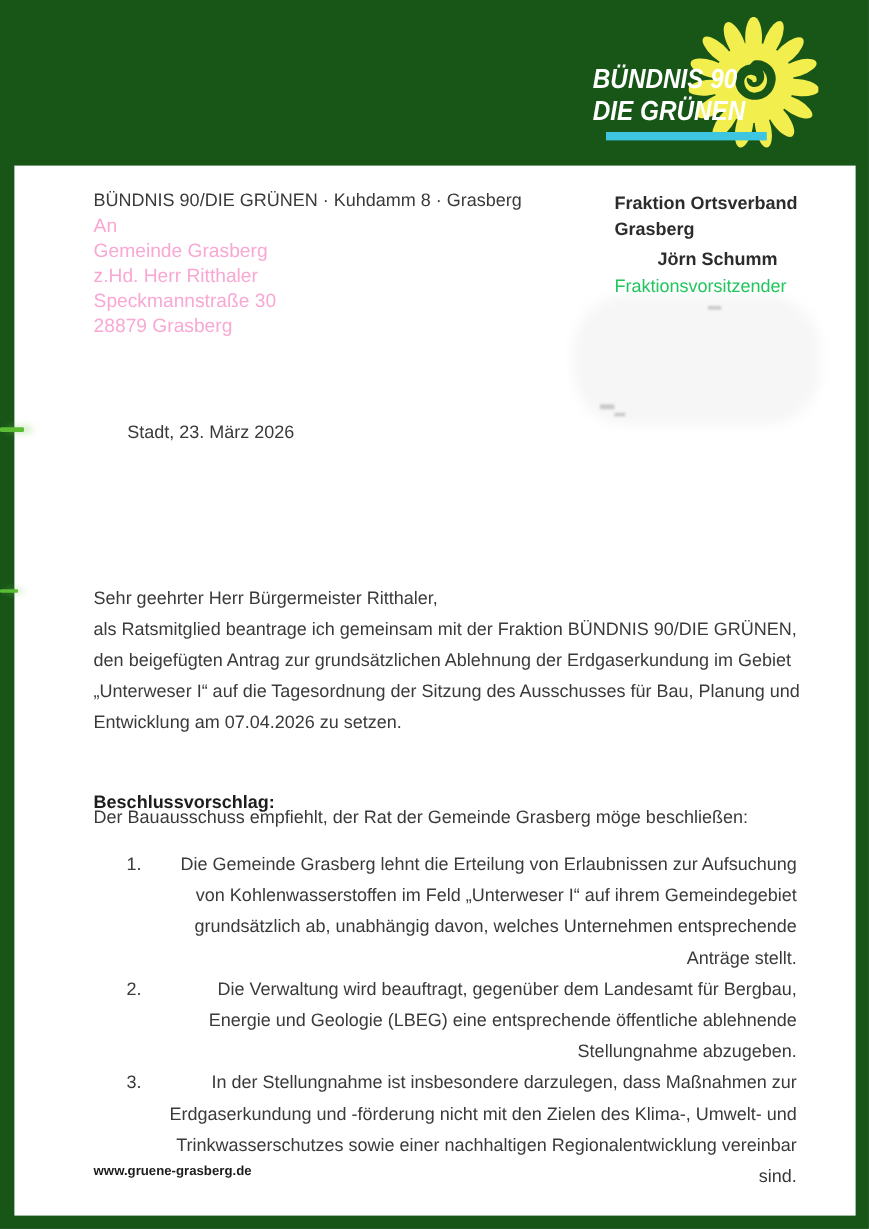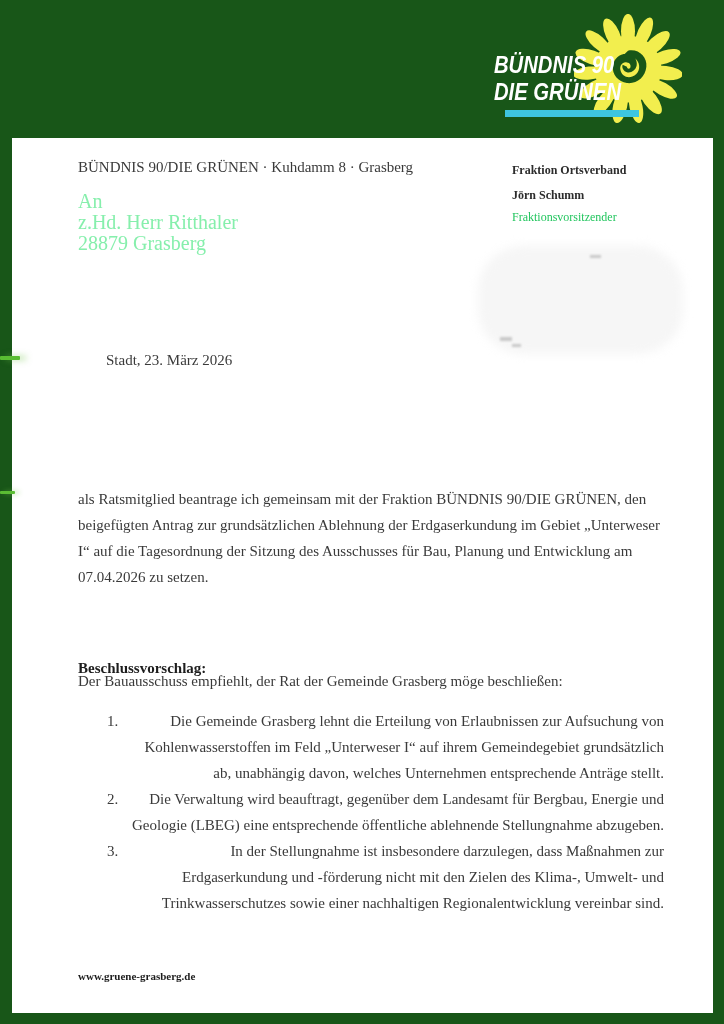--- a/index.html
+++ b/index.html
@@ -58,32 +58,32 @@
     background: #3ec5df;
     z-index: 3;
   }
 
   
   .fold-mark { position: absolute; left: 0; background: #5abd33; z-index: 4; border-radius: 1px; }
   .fold-mark.m1 { top: 356px; width: 20px; height: 4px; box-shadow: 6px 0 6px rgba(120,200,80,.5); }
   .fold-mark.m2 { top: 491px; width: 15px; height: 3px; box-shadow: 4px 0 5px rgba(120,200,80,.45); }
 
   
-  .abs { position: absolute; z-index: 2; font-family: Liberation Serif, serif; }
+  .abs { position: absolute; z-index: 2; }
   .sender-line {
     left: 78px; top: 159px; width: 560px;
     font-size: 15px; color: #3a3a3a;
   }
   .recipient {
-    left: 78px; top: 191px; width: 300px;
-    font-size: 20px; line-height: 21px; color: #86efac;
-  }
-  .info-block { left: 512px; top: 159px; width: 180px; font-size: 12px; line-height: 22px; color: #2c2c2c; }
+    left: 78px; top: 178px; width: 300px;
+    font-size: 16px; line-height: 21px; color: #f9a8d4;
+  }
+  .info-block { left: 512px; top: 159px; width: 180px; font-size: 15px; line-height: 22px; color: #2c2c2c; }
   .info-org { font-weight: 700; }
-  .info-person { font-weight: 700; margin-top: 3px; }
+  .info-person { font-weight: 700; margin-top: 3px; margin-left: 36px; }
   .info-role { color: #22c55e; }
 
   .redaction {
     left: 478px; top: 246px; width: 205px; height: 108px;
     background: #f6f6f6;
     border-radius: 45px;
     filter: blur(5px);
     z-index: 1;
   }
   .speck { position: absolute; background: #c9c9c9; filter: blur(1px); z-index: 2; }
@@ -191,34 +191,38 @@
 
   <div class="redaction abs"></div>
   <div class="speck s1"></div>
   <div class="speck s2"></div>
   <div class="speck s3"></div>
 
   <div class="abs sender-line">BÜNDNIS 90/DIE GRÜNEN · Kuhdamm 8 · Grasberg</div>
 
   <div class="abs recipient">
     <div>An</div>
+    <div>Gemeinde Grasberg</div>
     <div>z.Hd. Herr Ritthaler</div>
+    <div>Speckmannstraße 30</div>
     <div>28879 Grasberg</div>
   </div>
 
   <div class="abs info-block">
     <div class="info-org">Fraktion Ortsverband</div>
+    <div class="info-org">Grasberg</div>
     <div class="info-person">Jörn Schumm</div>
     <div class="info-role">Fraktionsvorsitzender</div>
   </div>
 
   <div class="abs date-line">Stadt, 23. März 2026</div>
 
 
   <div class="abs body-block">
+    <div>Sehr geehrter Herr Bürgermeister Ritthaler,</div>
     <div>als Ratsmitglied beantrage ich gemeinsam mit der Fraktion BÜNDNIS 90/DIE GRÜNEN, den beigefügten Antrag zur grundsätzlichen Ablehnung der Erdgaserkundung im Gebiet „Unterweser I“ auf die Tagesordnung der Sitzung des Ausschusses für Bau, Planung und Entwicklung am 07.04.2026 zu setzen.</div>
   </div>
 
   <div class="abs proposal-heading">Beschlussvorschlag:</div>
   <div class="abs proposal-intro">Der Bauausschuss empfiehlt, der Rat der Gemeinde Grasberg möge beschließen:</div>
 
   <div class="abs resolution">
     <ol>
       <li>Die Gemeinde Grasberg lehnt die Erteilung von Erlaubnissen zur Aufsuchung von Kohlenwasserstoffen im Feld „Unterweser I“ auf ihrem Gemeindegebiet grundsätzlich ab, unabhängig davon, welches Unternehmen entsprechende Anträge stellt.</li>
       <li>Die Verwaltung wird beauftragt, gegenüber dem Landesamt für Bergbau, Energie und Geologie (LBEG) eine entsprechende öffentliche ablehnende Stellungnahme abzugeben.</li>

